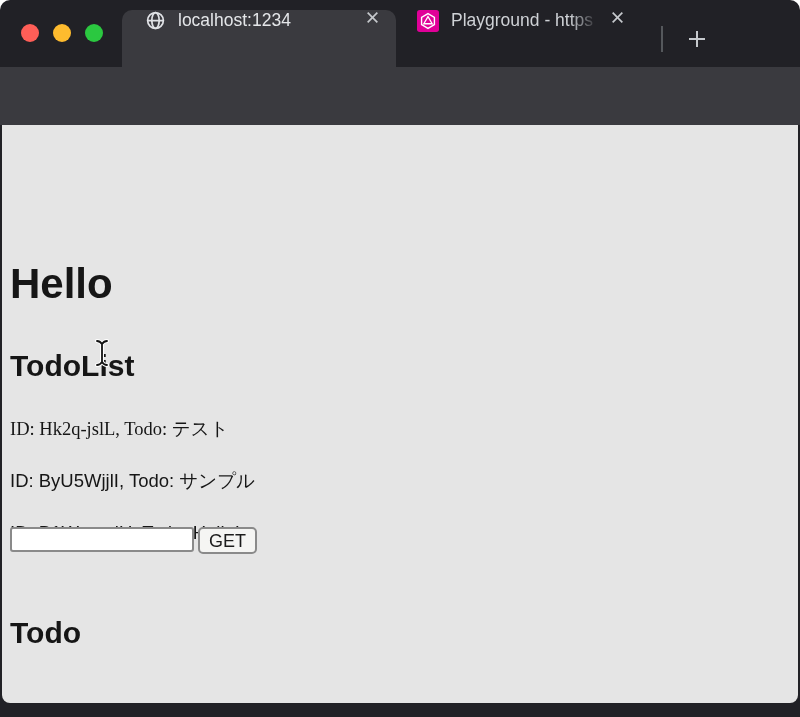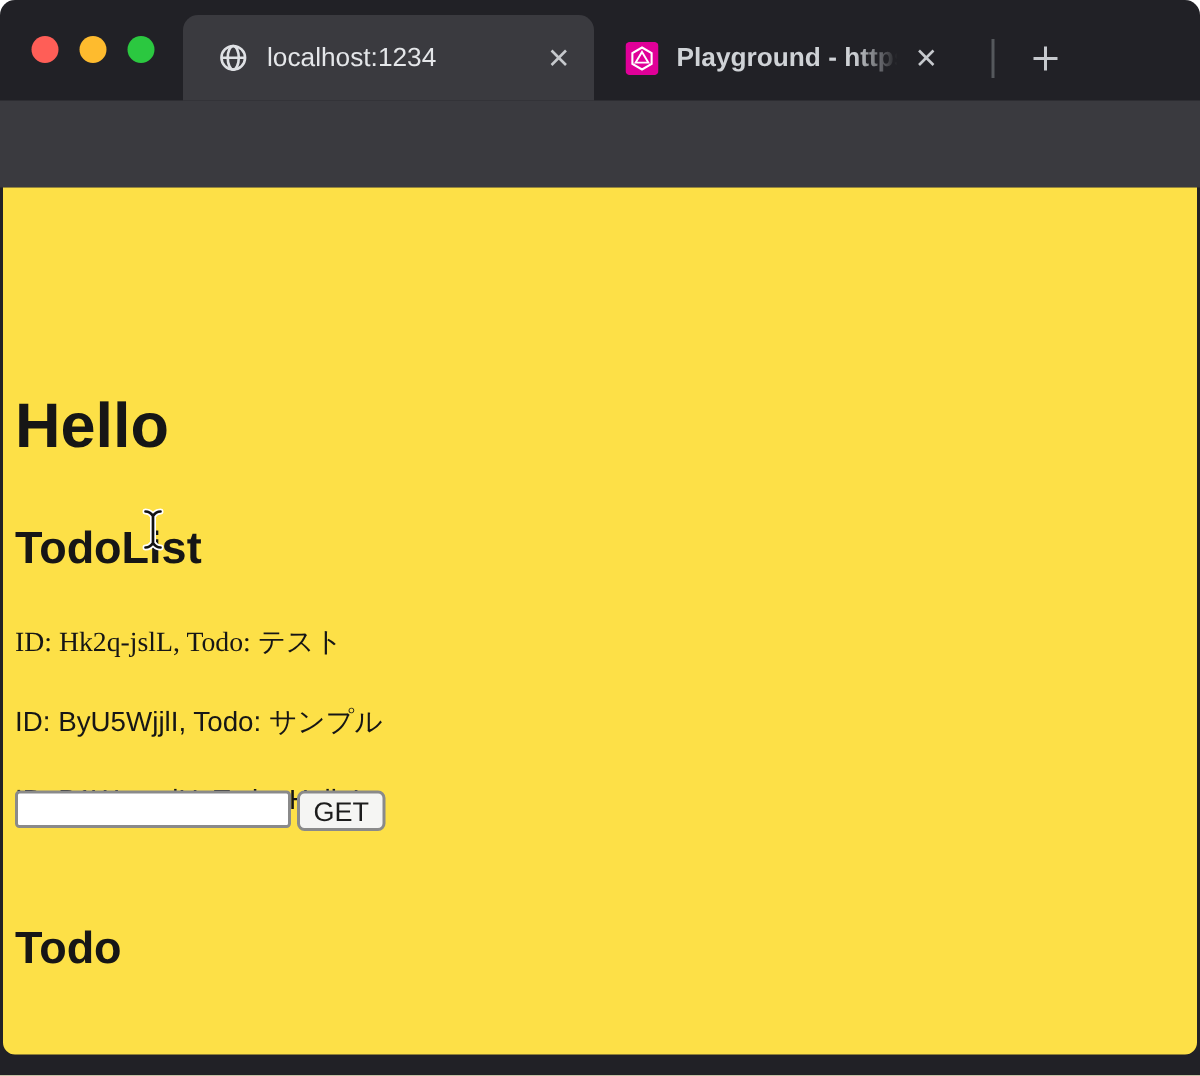--- a/index.html
+++ b/index.html
@@ -6,23 +6,23 @@
   .window{
     position:relative;width:800px;height:717px;overflow:hidden;
     background:#212126;border-radius:10px 10px 0 0;
     font-family:"Liberation Sans","DejaVu Sans",sans-serif;
     -webkit-font-smoothing:antialiased;
   }
   
   .tabstrip{position:absolute;top:0;left:0;width:100%;height:67px;}
   .traffic{position:absolute;top:24px;left:21px;display:flex;gap:14px;}
   .traffic span{width:18px;height:18px;border-radius:50%;display:block;}
-  .tab{position:absolute;top:10px;height:57px;display:flex;align-items:center;}
+  .tab{position:absolute;top:10px;height:57px;display:flex;align-items:flex-start;}
   .tab-active{left:122px;width:274px;background:#3a3a3f;border-radius:10px 10px 0 0;}
-  .tab-inactive{left:396px;width:251px;font-weight:bold;}
+  .tab-inactive{left:396px;width:251px;}
   .tab .fav{margin-left:23px;flex:0 0 auto;display:flex;}
   .tab .title{margin-left:12px;font-size:17.5px;color:#e4e6e9;white-space:nowrap;overflow:hidden;}
   .tab-inactive .title{
     color:#cfd2d6;width:152px;
     -webkit-mask-image:linear-gradient(90deg,#000 78%,transparent 97%);
     mask-image:linear-gradient(90deg,#000 78%,transparent 97%);
   }
   .tab-close{margin-left:auto;margin-right:16px;display:flex;cursor:default;}
   .tab-inactive .tab-close{margin-right:22px;}
   .strip-divider{position:absolute;left:661px;top:26px;width:2px;height:26px;background:#55585c;}
@@ -41,21 +41,21 @@
   .tr-page{position:absolute;left:13px;top:8px;width:15px;height:18px;background:#eef0f2;border-radius:2px;
     display:flex;align-items:center;justify-content:center;font-size:11px;color:#7b8089;font-weight:bold;}
   .tr-g{position:absolute;left:0;top:0;width:18px;height:19px;background:#4285f4;border-radius:2px;
     display:flex;align-items:center;justify-content:center;color:#fff;font-size:13px;font-weight:bold;}
   .tb-divider{position:absolute;left:677px;top:80px;width:2px;height:32px;background:#55585c;}
   .avatar{position:absolute;left:696px;top:79px;width:34px;height:34px;border-radius:50%;background:#27584a;
     display:flex;align-items:center;justify-content:center;color:#f2f4f3;font-size:17px;font-weight:bold;}
   .menu-dots{position:absolute;left:760px;top:83px;width:12px;height:26px;display:flex;flex-direction:column;justify-content:space-between;align-items:center;}
   .menu-dots i{width:4.5px;height:4.5px;border-radius:50%;background:#e3e5e8;display:block;}
   
-  .content{position:absolute;top:125px;left:2px;right:2px;bottom:14px;background:#fde047;
+  .content{position:absolute;top:125px;left:2px;right:2px;bottom:14px;background:#e5e5e5;
     border-radius:0 0 8px 8px;color:#161616;}
   .content h1,.content h2,.content p{position:absolute;left:8px;margin:0;white-space:nowrap;}
   h1.hello{top:135px;font-size:42px;line-height:1.15;font-weight:bold;}
   h2.todolist{top:224px;font-size:30px;line-height:1.15;font-weight:bold;}
   p.todo-row{font-size:18.5px;line-height:1.2;}
   p.row1{top:293px;font-family:Liberation Serif, serif;} p.row2{top:345px;} p.row3{top:397px;}
   h2.todo{top:449px;font-size:30px;line-height:1.15;font-weight:bold;margin-top:42px;}
   .todo-form{position:absolute;left:8px;top:402px;display:flex;align-items:flex-start;gap:4px;}
   .todo-input{width:174px;height:21px;border:2px solid #8a8a8a;border-radius:3px;background:#ffffff;
     font-size:16px;padding:0 3px;outline:none;}

